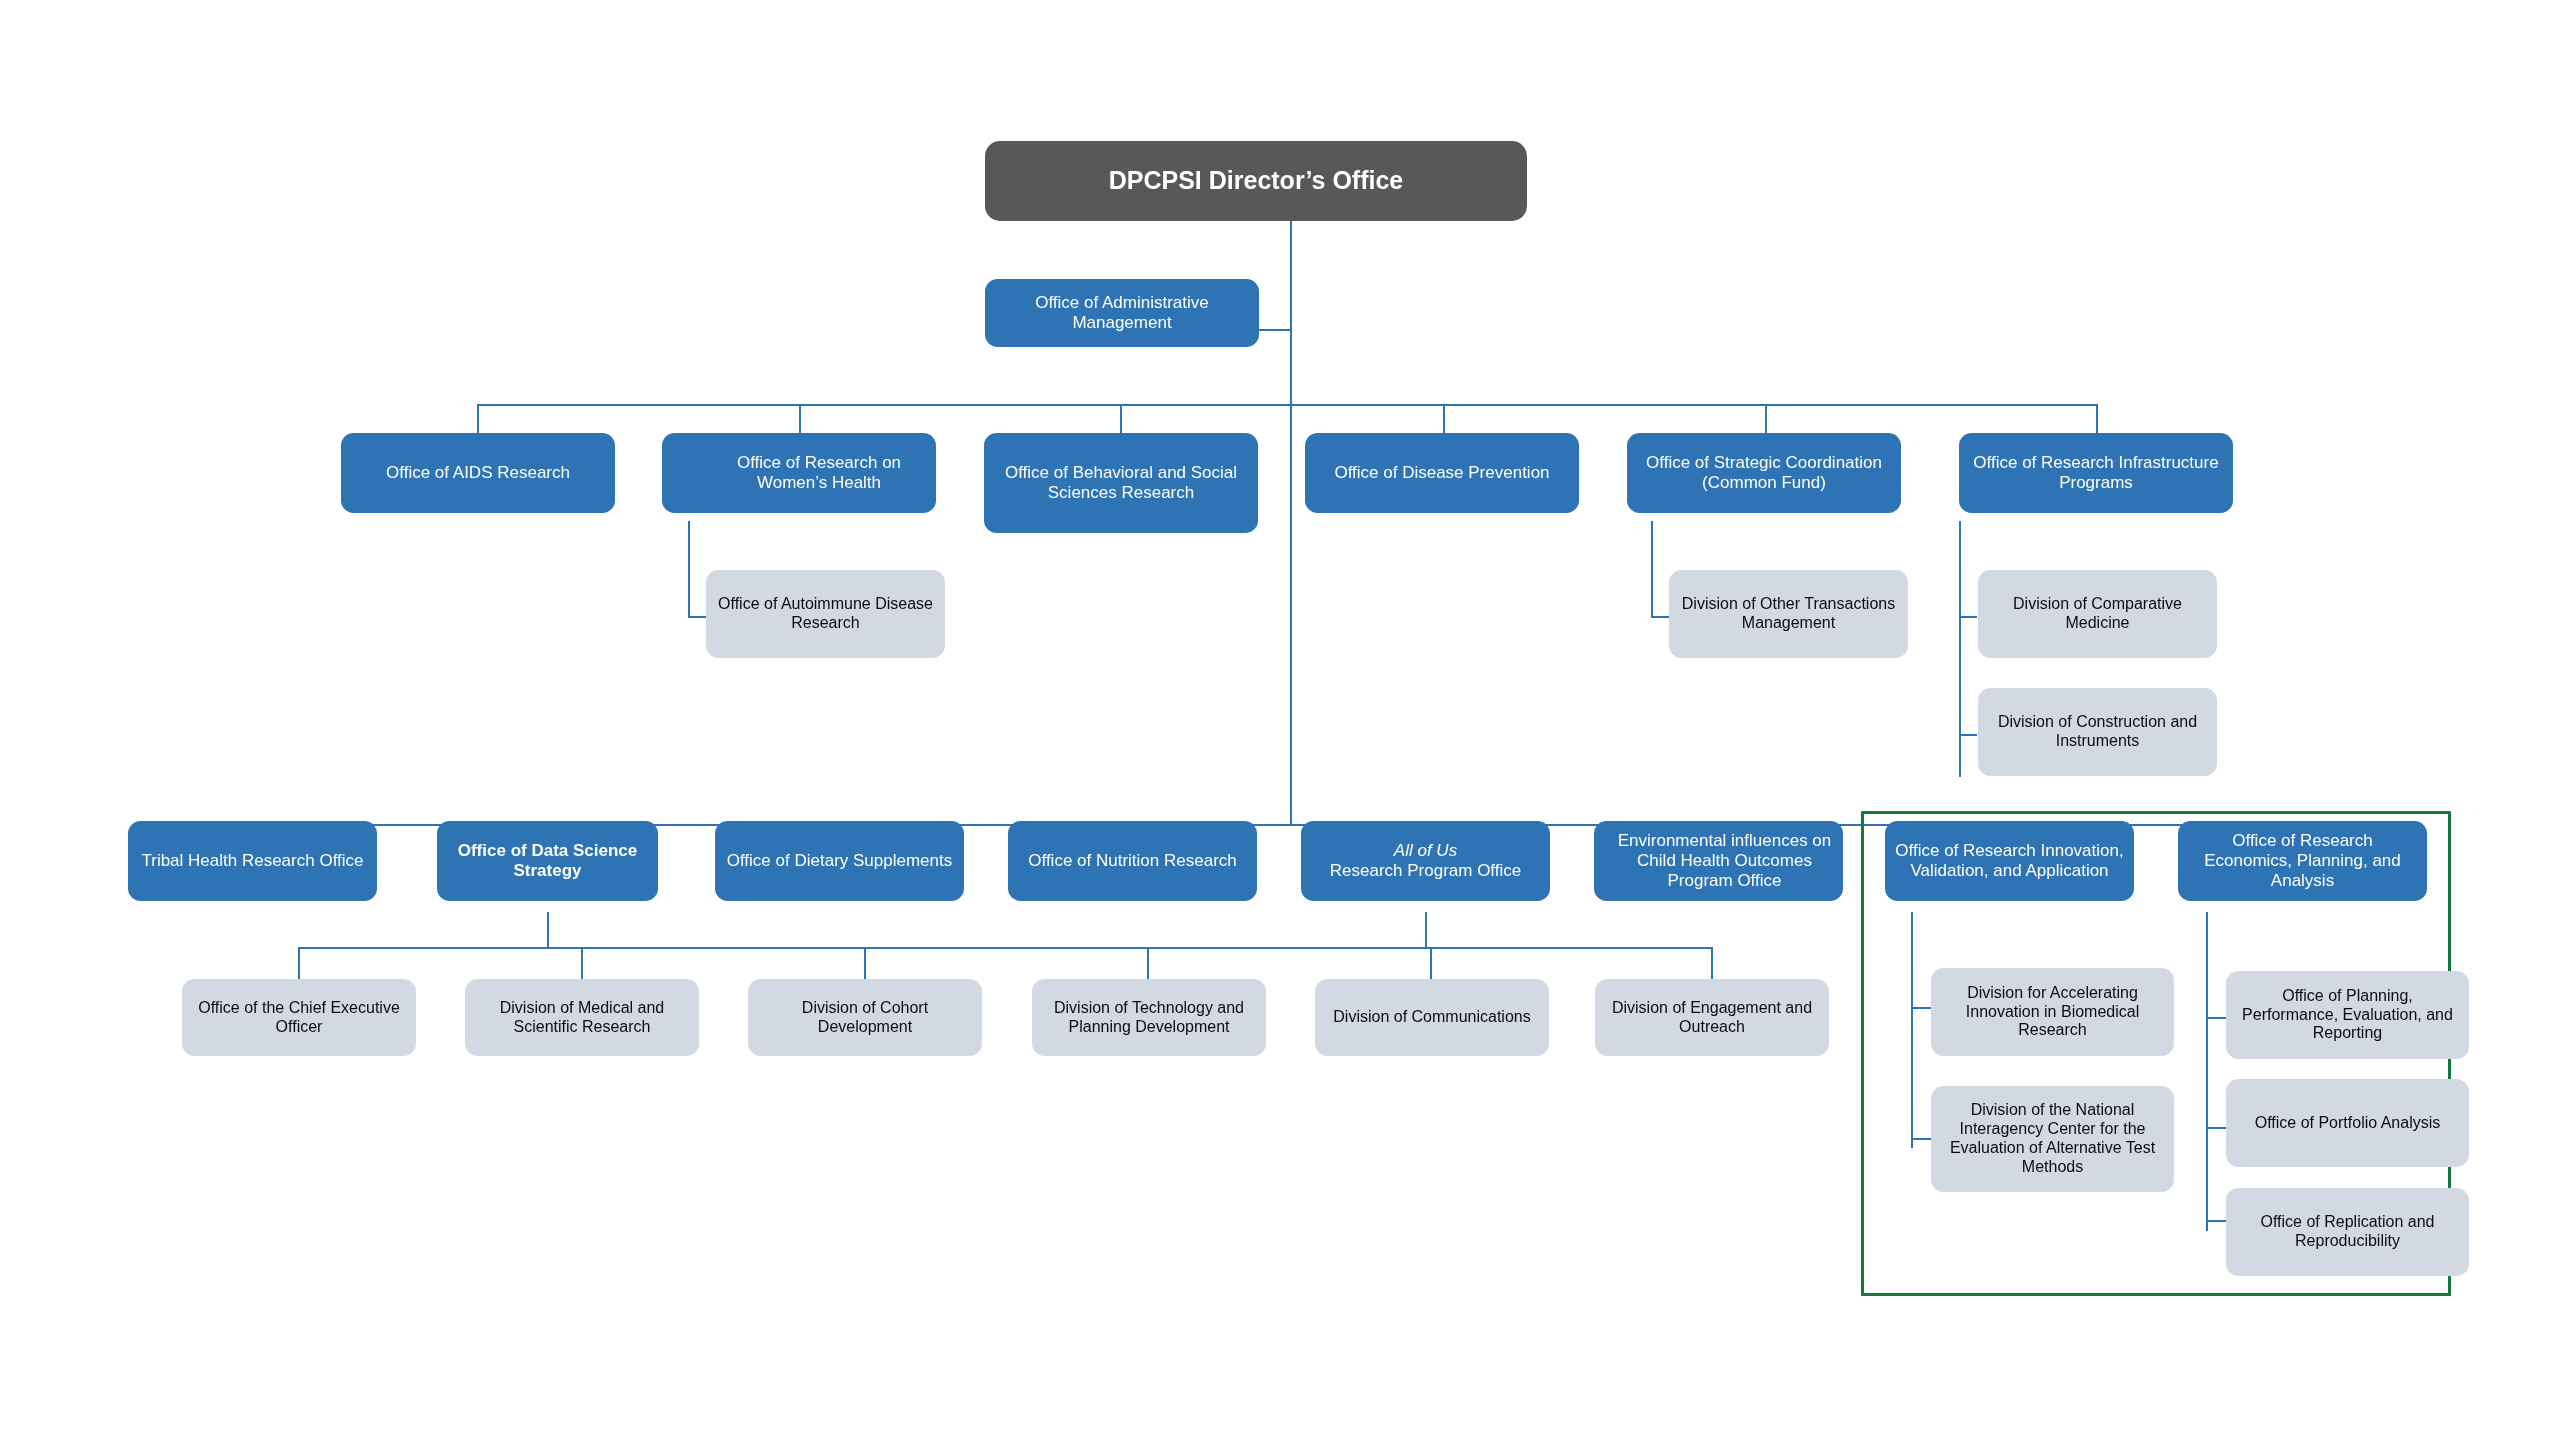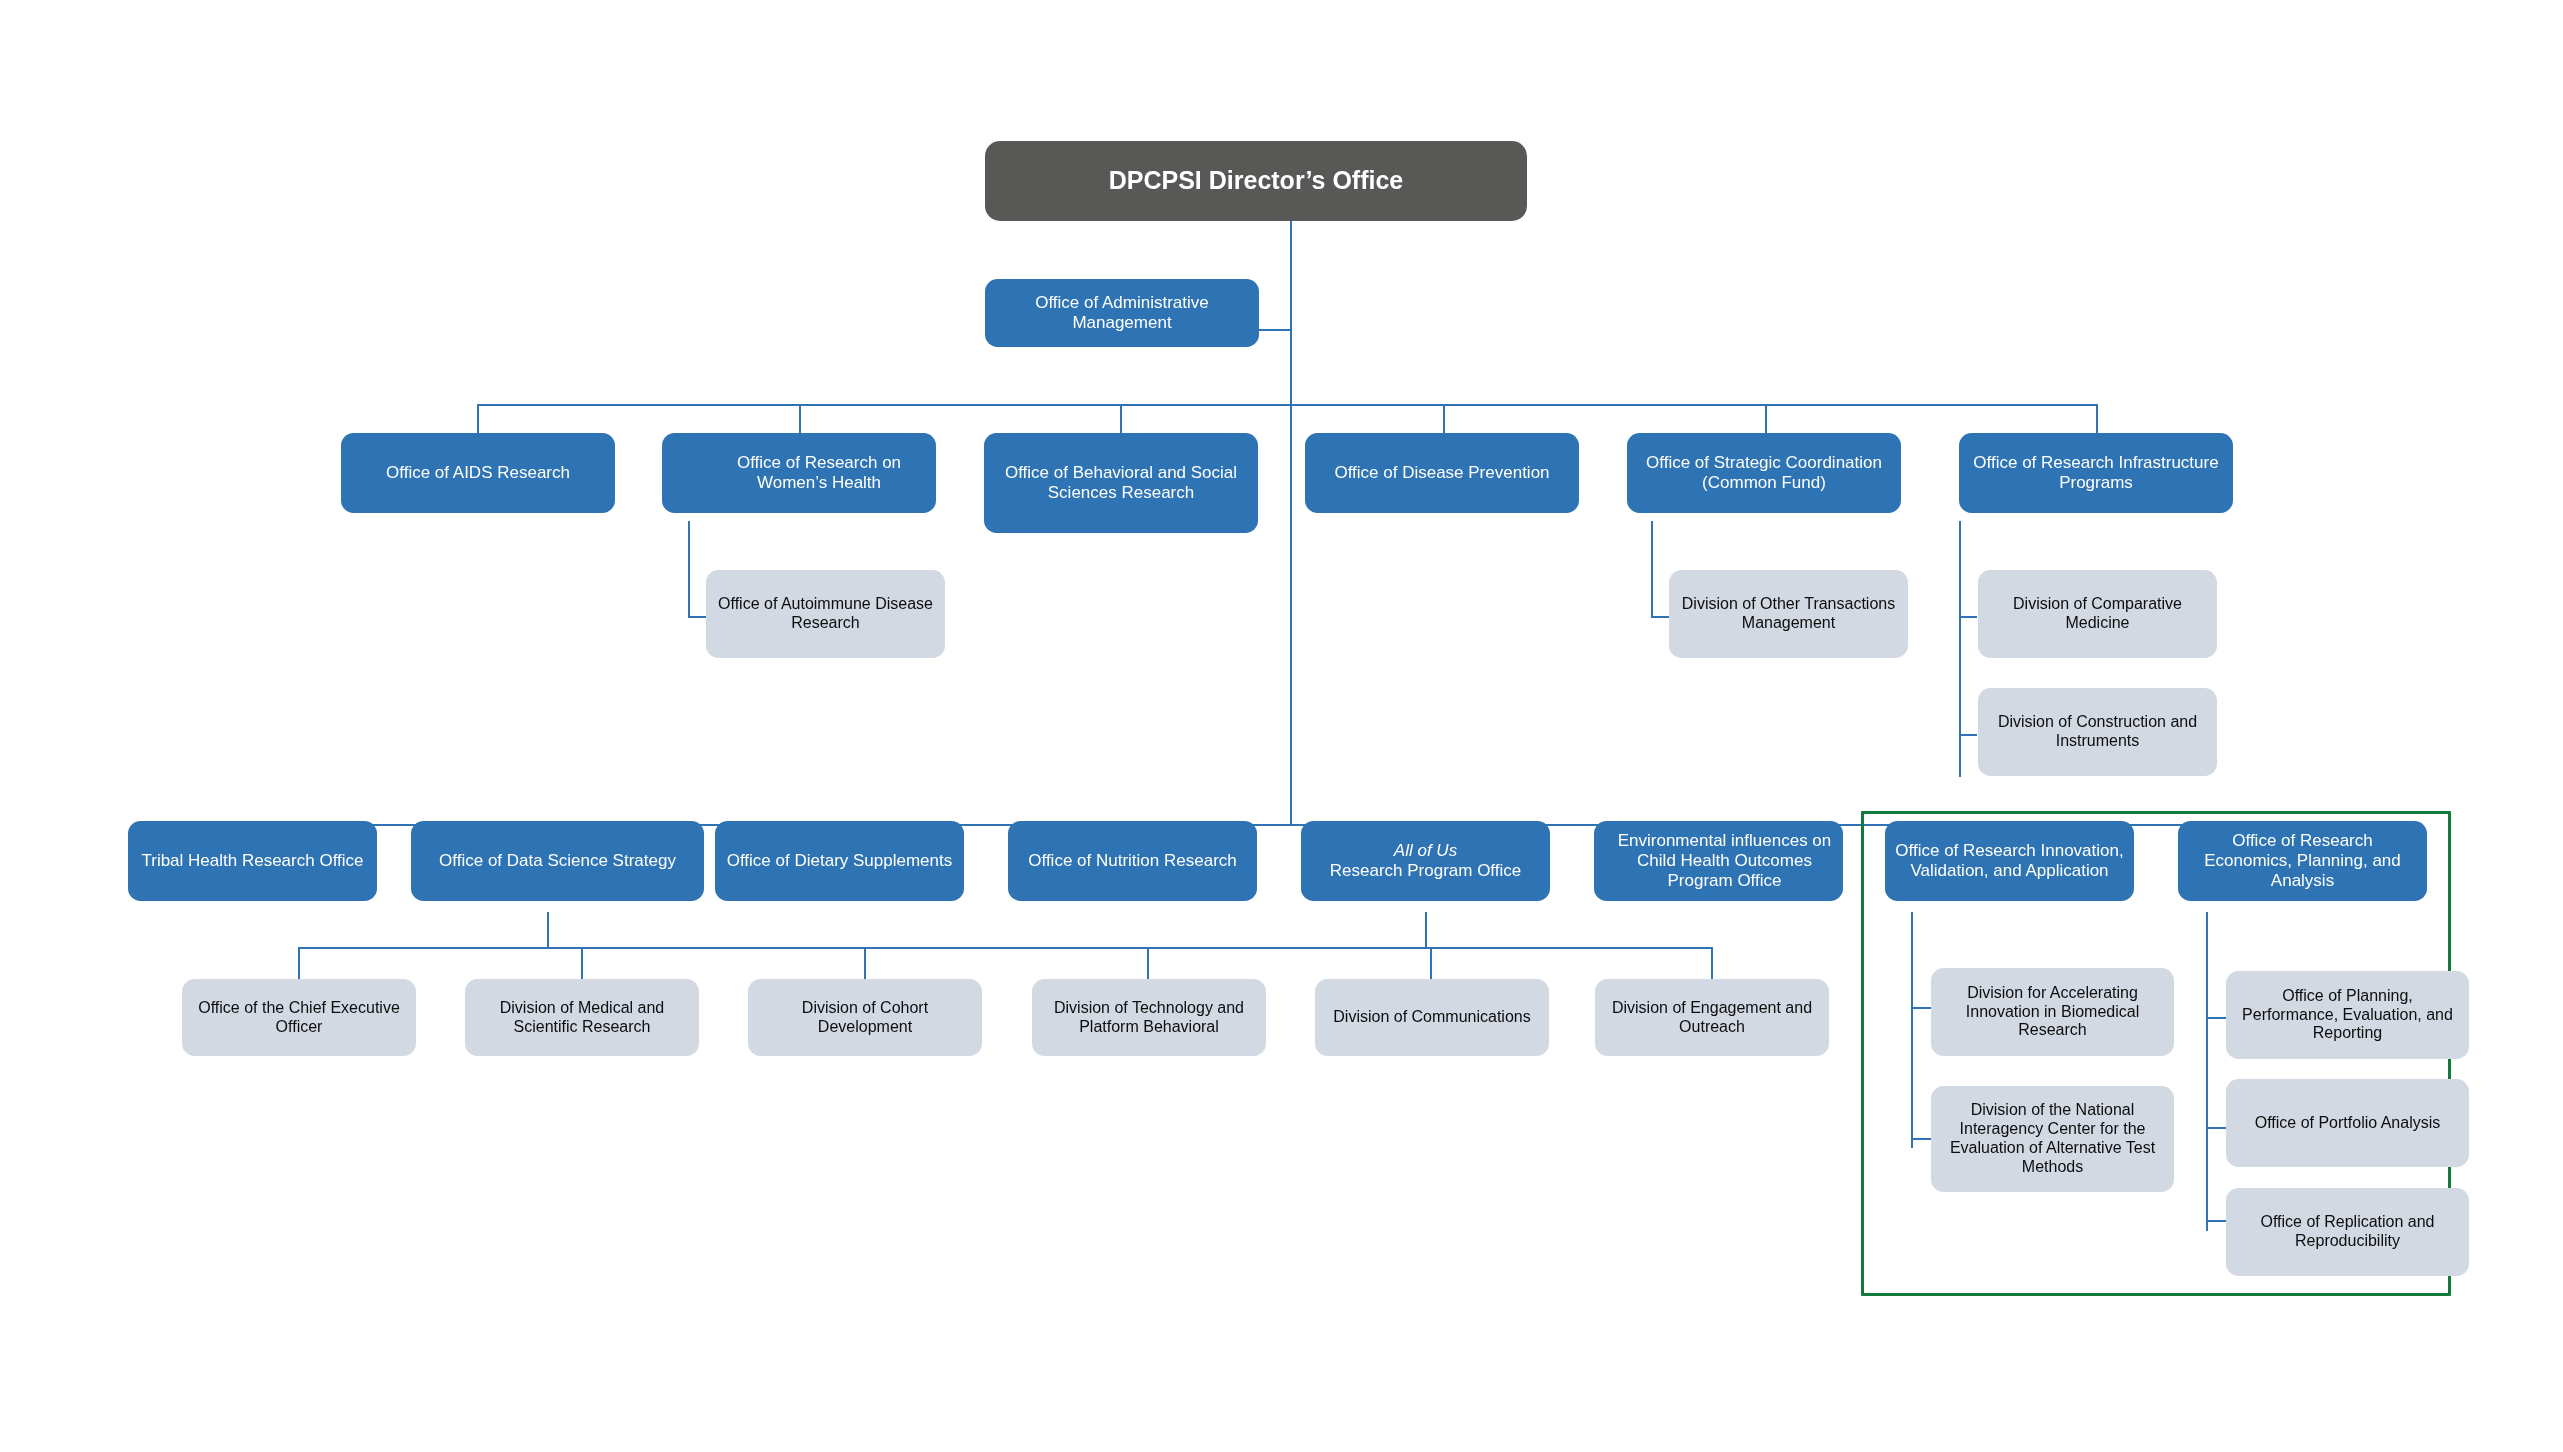--- a/index.html
+++ b/index.html
@@ -115,21 +115,21 @@
   <div class="node grey" style="left:1978px;top:570px;width:239px;height:88px;">
     <span>Division of Comparative Medicine</span>
   </div>
   <div class="node grey" style="left:1978px;top:688px;width:239px;height:88px;">
     <span>Division of Construction and Instruments</span>
   </div>
 
   <div class="node blue" style="left:128px;top:821px;width:249px;height:80px;">
     <span>Tribal Health Research Office</span>
   </div>
-  <div class="node blue" style="left:411px;top:821px;width:293px;height:80px;">
+  <div class="node blue" style="left:437px;top:821px;width:221px;height:80px;font-weight:bold;">
     <span>Office of Data Science Strategy</span>
   </div>
   <div class="node blue" style="left:715px;top:821px;width:249px;height:80px;">
     <span>Office of Dietary Supplements</span>
   </div>
   <div class="node blue" style="left:1008px;top:821px;width:249px;height:80px;">
     <span>Office of Nutrition Research</span>
   </div>
   <div class="node blue" style="left:1301px;top:821px;width:249px;height:80px;">
     <span><i class="ital">All of Us</i><span> Research Program Office</span></span>
@@ -147,21 +147,21 @@
   <div class="node grey" style="left:182px;top:979px;width:234px;height:77px;">
     <span>Office of the Chief Executive Officer</span>
   </div>
   <div class="node grey" style="left:465px;top:979px;width:234px;height:77px;">
     <span>Division of Medical and Scientific Research</span>
   </div>
   <div class="node grey" style="left:748px;top:979px;width:234px;height:77px;">
     <span>Division of Cohort Development</span>
   </div>
   <div class="node grey" style="left:1032px;top:979px;width:234px;height:77px;">
-    <span>Division of Technology and Platform Behavioral</span>
+    <span>Division of Technology and Planning Development</span>
   </div>
   <div class="node grey" style="left:1315px;top:979px;width:234px;height:77px;">
     <span>Division of Communications</span>
   </div>
   <div class="node grey" style="left:1595px;top:979px;width:234px;height:77px;">
     <span>Division of Engagement and Outreach</span>
   </div>
 
   <div class="node grey" style="left:1931px;top:968px;width:243px;height:88px;">
     <span>Division for Accelerating Innovation in Biomedical Research</span>

